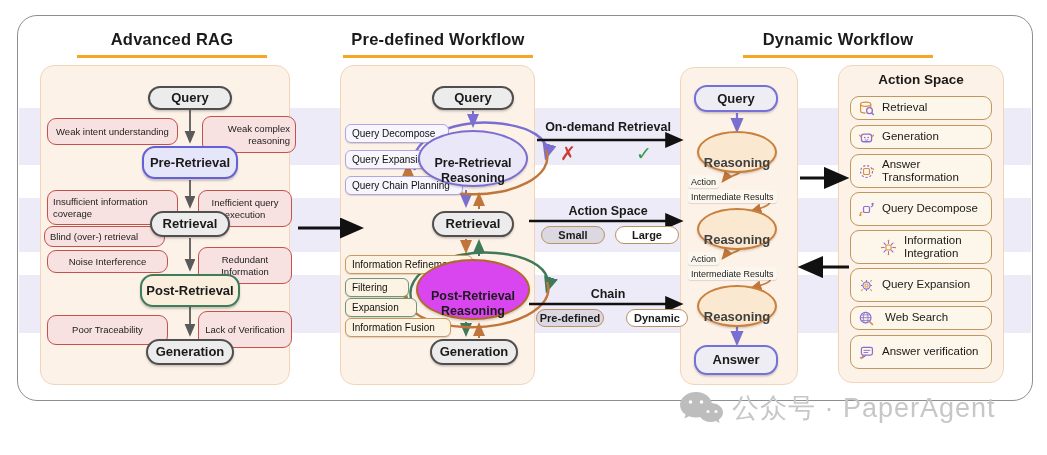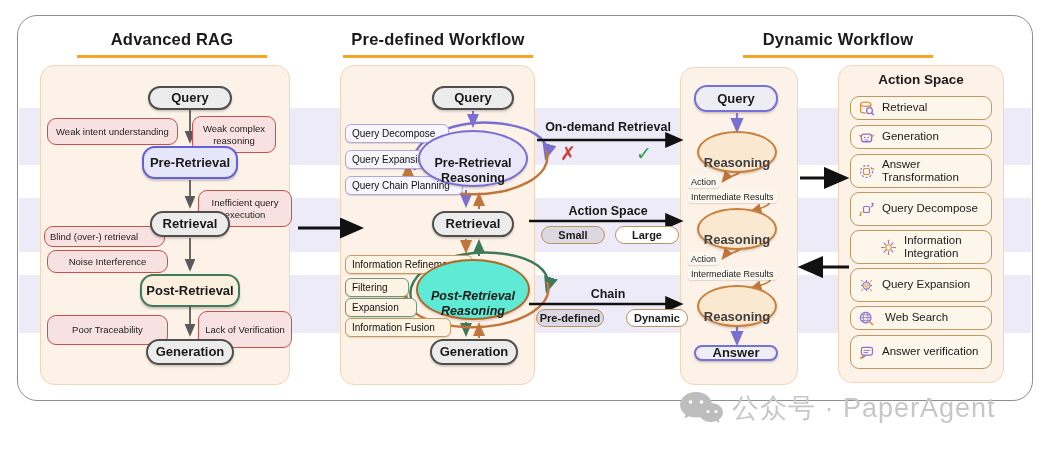--- a/index.html
+++ b/index.html
@@ -25,21 +25,21 @@
          padding:2px 5px;line-height:1.2;z-index:4;color:#222;}
   .ta-l{justify-content:flex-start;text-align:left;}
   .op{border-radius:6px;font-size:10px;display:flex;align-items:center;z-index:4;
       padding:0 6px;color:#111;box-shadow:0 1px 1px rgba(80,60,40,.18);}
   .op-q{background:#f7f5fd;border:1.2px solid #b2a6e0;}
   .op-i{background:#fdf3e3;border:1.2px solid #c99a5e;}
   .ellipse{border-radius:50%;display:flex;align-items:flex-end;justify-content:center;
            text-align:center;font-weight:bold;z-index:5;line-height:1.15;
            box-shadow:0 1.5px 2px rgba(60,50,40,.2);}
   .e-pre{background:#e9e7f8;border:2.2px solid #7a6fd0;font-size:12.5px;}
-  .e-post{background:#5eead4;border:2.2px solid #b06a28;font-size:12.5px;font-style:italic;}
+  .e-post{background:#d946ef;border:2.2px solid #b06a28;font-size:12.5px;}
   .e-reason{background:#fbe8d0;border:2.2px solid #c9803d;font-size:13px;color:#3f3f3f;}
   .bandlabel{font-weight:bold;font-size:12.5px;text-align:center;z-index:4;}
   .pill{display:flex;align-items:center;justify-content:center;font-weight:bold;
         font-size:11px;border-radius:10px;border:1.2px solid #bb9361;z-index:4;}
   .pill-on{background:#dcd8e2;}
   .pill-off{background:#ffffff;}
   .mark{font-size:19px;font-weight:bold;z-index:4;line-height:1;}
   .sublabel{background:#fbf7ee;border-radius:3px;font-size:9px;z-index:6;color:#222;
             display:flex;align-items:center;padding:1px 3px;box-shadow:0 1px 1px rgba(0,0,0,.12);}
   .as-title{font-weight:bold;font-size:13.5px;text-align:center;z-index:4;}
@@ -134,30 +134,32 @@
       <path d="M742,248 C733,255 727,253 723,258" stroke="#c9803d" stroke-width="1.7" marker-end="url(#ah-orange)"></path>
       <path d="M766,275 C777,281 765,284 752,288" stroke="#c9803d" stroke-width="1.7" marker-end="url(#ah-orange)"></path>
       <path d="M737,327 L737,343" stroke="#7b72e0" stroke-width="2.2" marker-end="url(#ah-purple)"></path>
     </g>
   </svg>
 
   <div class="abs node n-gray" style="left:148px;top:86px;width:84px;height:24px;">
       <span>Query</span>
     </div>
   <div class="abs issue" style="left:47px;top:118px;width:131px;height:27px;">Weak intent understanding</div>
-  <div class="abs issue" style="left:192px;top:116px;width:84px;height:37px;">Weak complex reasoning</div>
+  <div class="abs issue" style="left:202px;top:116px;width:94px;height:37px;text-align:right;">Weak complex reasoning</div>
   <div class="abs node n-purple" style="left:142px;top:146px;width:96px;height:33px;">
       <span>Pre-Retrieval</span>
     </div>
+  <div class="abs issue ta-l" style="left:47px;top:190px;width:131px;height:35px;">Insufficient information coverage</div>
   <div class="abs issue" style="left:198px;top:190px;width:94px;height:37px;">Inefficient query execution</div>
   <div class="abs issue ta-l" style="left:44px;top:226px;width:121px;height:21px;">Blind (over-) retrieval</div>
   <div class="abs node n-gray" style="left:150px;top:211px;width:80px;height:26px;z-index:5;">
       <span>Retrieval</span>
     </div>
   <div class="abs issue" style="left:47px;top:250px;width:121px;height:23px;">Noise Interference</div>
+  <div class="abs issue" style="left:198px;top:247px;width:94px;height:37px;">Redundant Information</div>
   <div class="abs node n-green" style="left:140px;top:274px;width:100px;height:33px;">
       <span>Post-Retrieval</span>
     </div>
   <div class="abs issue" style="left:47px;top:315px;width:121px;height:30px;">Poor Traceability</div>
   <div class="abs issue" style="left:198px;top:311px;width:94px;height:37px;">Lack of Verification</div>
   <div class="abs node n-gray" style="left:146px;top:339px;width:88px;height:26px;">
       <span>Generation</span>
     </div>
 
   <div class="abs node n-gray" style="left:432px;top:86px;width:82px;height:24px;">
@@ -204,21 +206,21 @@
   <div class="abs sublabel" style="left:688px;top:175px;height:13px;">Action</div>
   <div class="abs sublabel" style="left:688px;top:190px;height:13px;">Intermediate Results</div>
   <div class="abs ellipse e-reason" style="left:697px;top:208px;width:80px;height:42px;">
       <span>Reasoning</span>
     </div>
   <div class="abs sublabel" style="left:688px;top:252px;height:13px;">Action</div>
   <div class="abs sublabel" style="left:688px;top:267px;height:13px;">Intermediate Results</div>
   <div class="abs ellipse e-reason" style="left:697px;top:285px;width:80px;height:42px;">
       <span>Reasoning</span>
     </div>
-  <div class="abs node n-pborder" style="left:694px;top:345px;width:84px;height:16px;">
+  <div class="abs node n-pborder" style="left:694px;top:345px;width:84px;height:30px;">
       <span>Answer</span>
     </div>
 
   <div class="abs as-title" style="left:838px;top:72px;width:166px;">Action Space</div>
 
   <div class="abs as-item" style="left:850px;top:96px;width:142px;height:24px;">
     <span class="ic">
       <svg width="17" height="17" viewBox="0 0 20 20" fill="none">
           <ellipse cx="9" cy="5" rx="6" ry="2.4" stroke="#d98c3f" stroke-width="1.4"></ellipse>
           <path d="M3,5 V13 C3,14.4 5.7,15.4 9,15.4" stroke="#d98c3f" stroke-width="1.4"></path>

